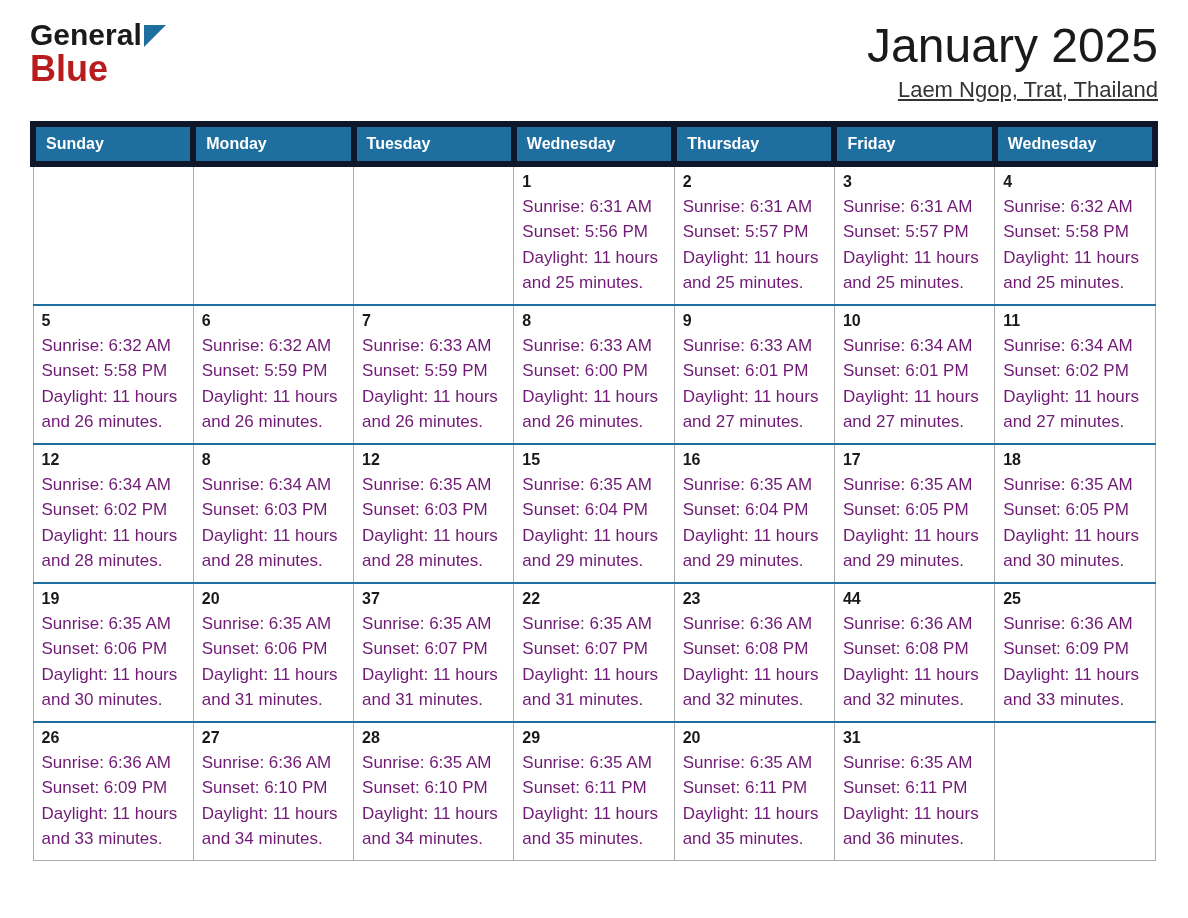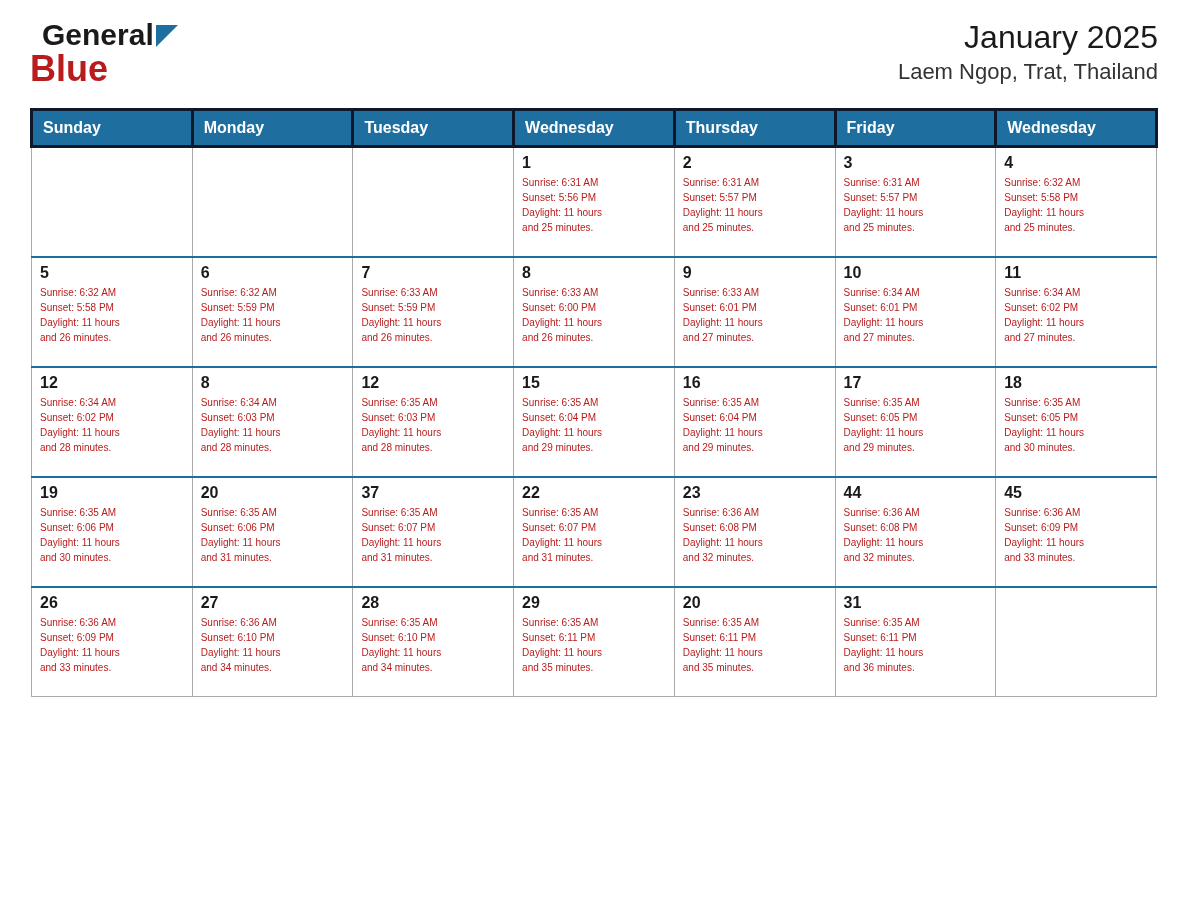--- a/index.html
+++ b/index.html
@@ -18,78 +18,79 @@
     }
     .logo {
       display: flex;
       flex-direction: column;
       align-items: flex-start;
     }
     .title-block {
       text-align: right;
     }
     .month-title {
-      font-size: 32px;
+      font-size: 48px;
       font-weight: normal;
       color: #1a1a1a;
       line-height: 1.1;
     }
     .location-title {
       font-size: 22px;
       color: #333;
       margin-top: 4px;
+      text-decoration: underline;
     }
     .calendar-table {
       width: 100%;
       border-collapse: collapse;
       table-layout: fixed;
     }
     .calendar-table th {
       background-color: #1e6fa0;
       color: #fff;
       font-size: 16px;
       font-weight: bold;
       padding: 8px 10px;
       text-align: left;
-      border: 3px solid #0f172a;
+      border: 6px solid #0f172a;
     }
     .calendar-table td {
       vertical-align: top;
       padding: 6px 8px 8px 8px;
       border: 1px solid #aaa;
       font-size: 12.5px;
       color: #222;
       height: 110px;
       min-width: 130px;
     }
     .day-number {
       font-size: 16px;
       font-weight: bold;
       color: #1a1a1a;
       display: block;
       margin-bottom: 3px;
     }
     .day-info {
-      font-size: 10px;
-      color: #b91c1c;
+      font-size: 17px;
+      color: #701a75;
       line-height: 1.5;
     }
     .empty-cell {
       background: #fff;
     }
     .week-row td {
       border-top: 2px solid #1e6fa0;
     }
   </style>
 </head>
 <body>
 
 <div class="header">
   <div class="logo">
-    <div style="display:flex; align-items:center; line-height:1;margin-left:12px;">
+    <div style="display:flex; align-items:center; line-height:1;">
       <span style="font-size:30px; font-weight:bold; color:#1a1a1a; font-family: Arial, sans-serif;">General</span>
       <svg width="22" height="22" viewBox="0 0 22 22" style="margin-left:2px; margin-top:2px;">
         <polygon points="0,0 22,0 0,22" fill="#1e6fa0"></polygon>
       </svg>
     </div>
     <div style="font-size:36px; font-weight:bold; color:#b91c1c; font-family: Liberation Sans, sans-serif; margin-left: 0; margin-top: -2px;">Blue</div>
   </div>
   <div class="title-block">
     <div class="month-title">January 2025</div>
     <div class="location-title">Laem Ngop, Trat, Thailand</div>
@@ -209,21 +210,21 @@
         </td>
         <td>
           <span class="day-number">23</span>
           <div class="day-info">Sunrise: 6:36 AM<br>Sunset: 6:08 PM<br>Daylight: 11 hours<br>and 32 minutes.</div>
         </td>
         <td>
           <span class="day-number">44</span>
           <div class="day-info">Sunrise: 6:36 AM<br>Sunset: 6:08 PM<br>Daylight: 11 hours<br>and 32 minutes.</div>
         </td>
         <td>
-          <span class="day-number">45</span>
+          <span class="day-number">25</span>
           <div class="day-info">Sunrise: 6:36 AM<br>Sunset: 6:09 PM<br>Daylight: 11 hours<br>and 33 minutes.</div>
         </td>
       </tr>
       <tr class="week-row">
         <td>
           <span class="day-number">26</span>
           <div class="day-info">Sunrise: 6:36 AM<br>Sunset: 6:09 PM<br>Daylight: 11 hours<br>and 33 minutes.</div>
         </td>
         <td>
           <span class="day-number">27</span>

